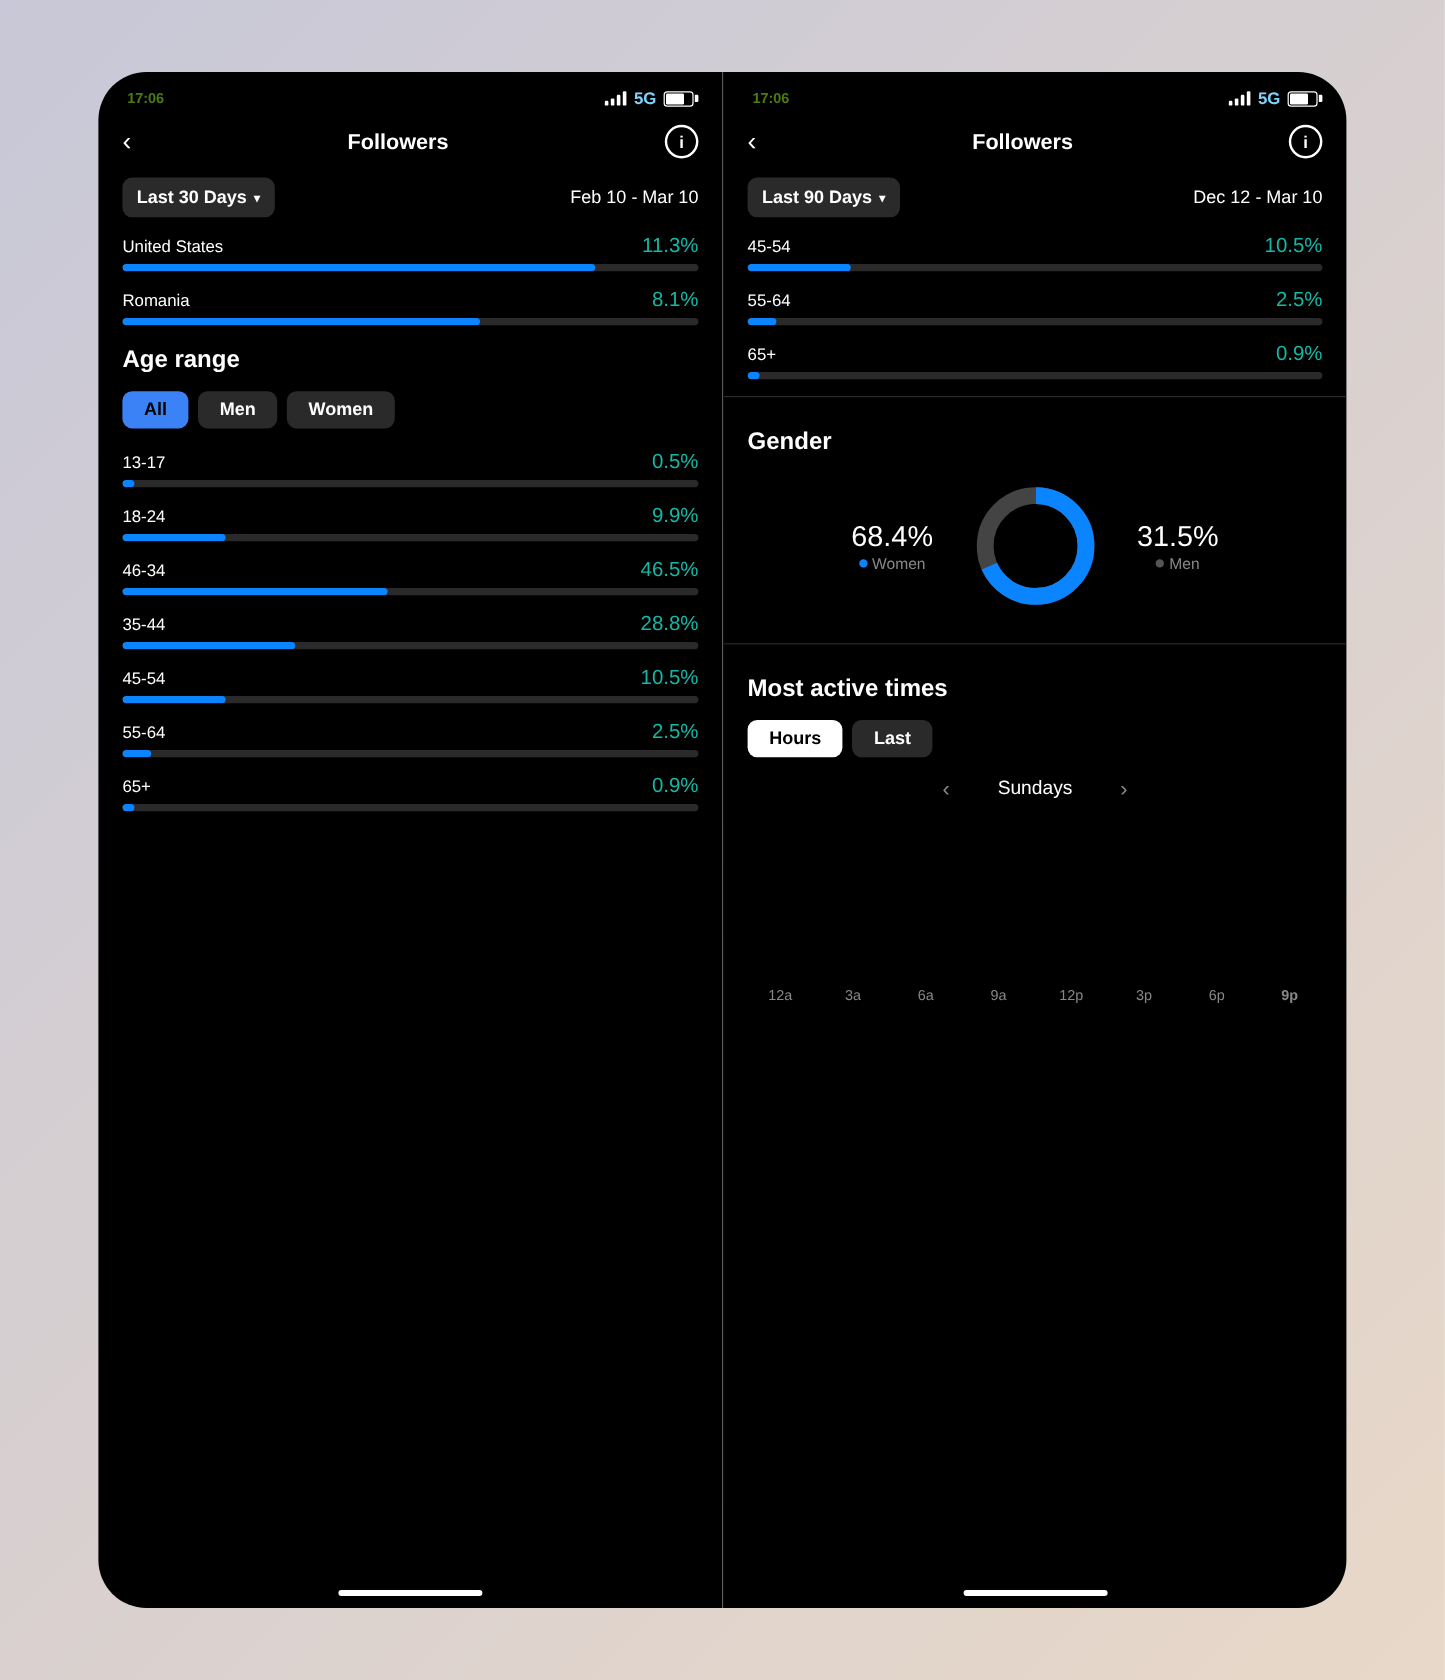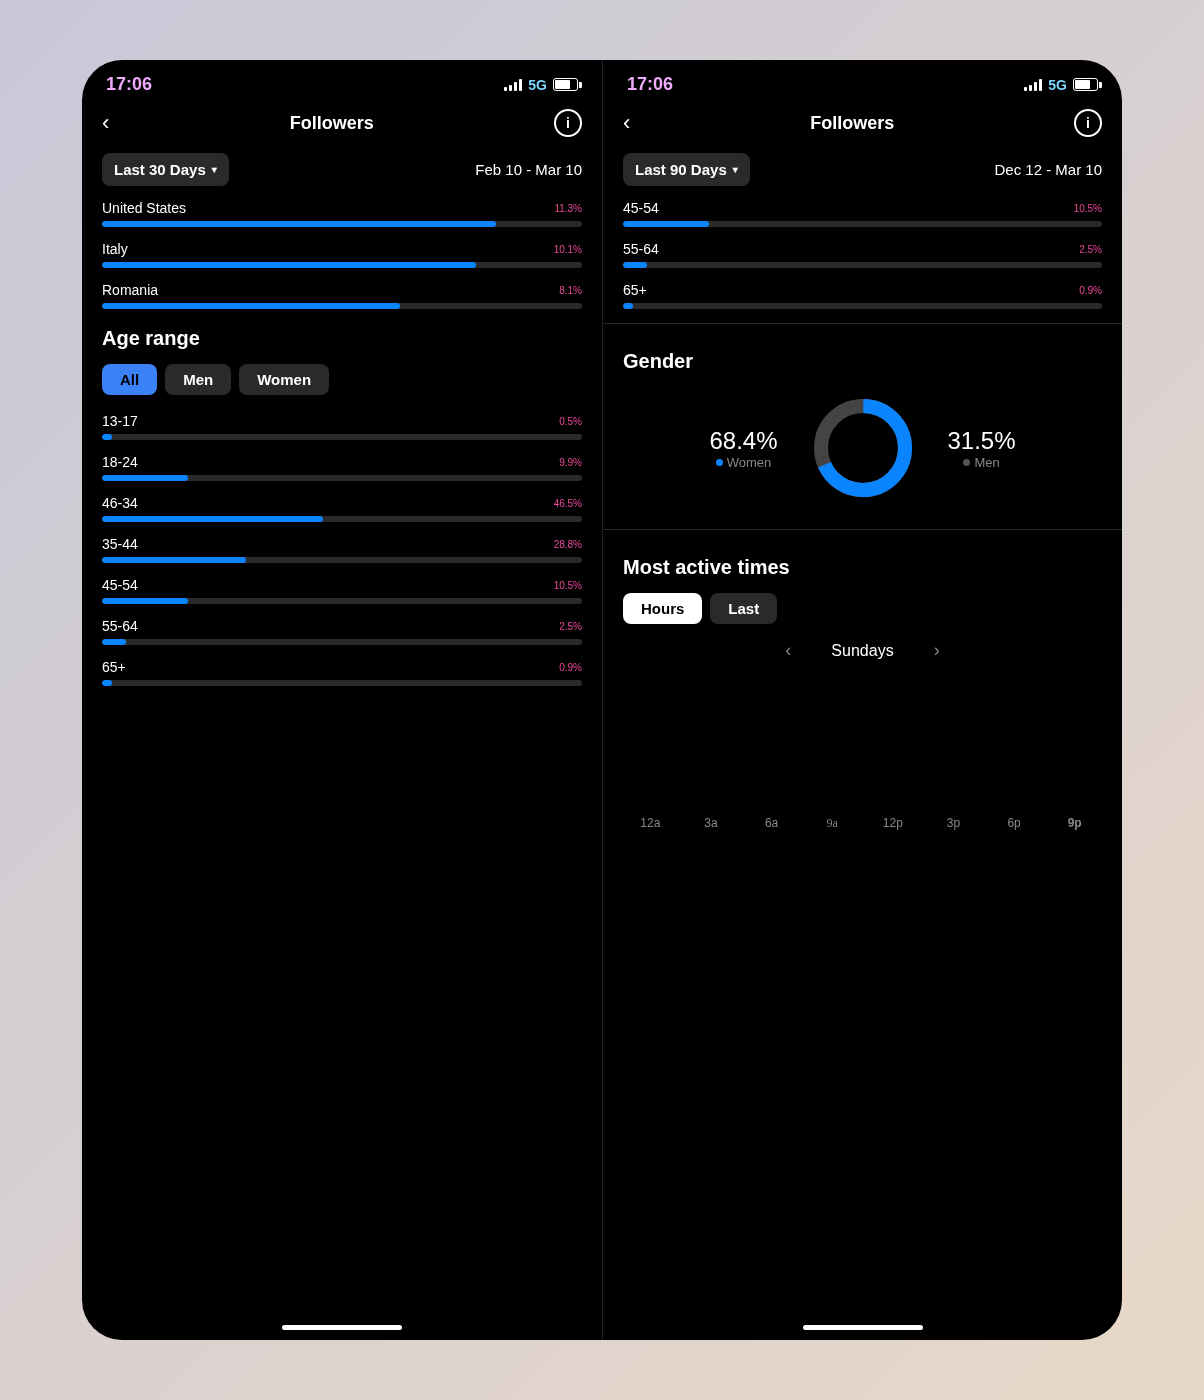--- a/index.html
+++ b/index.html
@@ -36,23 +36,23 @@
 
     
     .status-bar {
       display: flex;
       justify-content: space-between;
       align-items: center;
       padding: 14px 24px 6px;
       color: #fff;
     }
     .status-time {
-      font-size: 18px;
+      font-size: 12px;
       font-weight: 600;
-      color: #f0abfc;
+      color: #4d7c0f;
     }
     .status-icons {
       display: flex;
       align-items: center;
       gap: 6px;
       font-size: 13px;
       color: #7dd3fc;
     }
     .signal-bars {
       display: flex;
@@ -169,22 +169,22 @@
       justify-content: space-between;
       align-items: center;
       margin-bottom: 5px;
     }
     .bar-label {
       font-size: 14px;
       color: #fff;
       font-weight: 400;
     }
     .bar-value {
-      font-size: 10px;
-      color: #ec4899;
+      font-size: 17px;
+      color: #14b8a6;
       font-weight: 400;
     }
     .bar-track {
       background: #2a2a2a;
       border-radius: 3px;
       height: 6px;
       width: 100%;
       overflow: hidden;
     }
     .bar-fill {
@@ -407,29 +407,20 @@
         <div class="bar-label-row">
           <span class="bar-label">United States</span>
           <span class="bar-value">11.3%</span>
         </div>
         <div class="bar-track">
           <div class="bar-fill" style="width:82%"></div>
         </div>
       </div>
       <div class="bar-row">
         <div class="bar-label-row">
-          <span class="bar-label">Italy</span>
-          <span class="bar-value">10.1%</span>
-        </div>
-        <div class="bar-track">
-          <div class="bar-fill" style="width:78%"></div>
-        </div>
-      </div>
-      <div class="bar-row">
-        <div class="bar-label-row">
           <span class="bar-label">Romania</span>
           <span class="bar-value">8.1%</span>
         </div>
         <div class="bar-track">
           <div class="bar-fill" style="width:62%"></div>
         </div>
       </div>
     </div>
 
     <div class="content" style="margin-top:10px;">
@@ -640,21 +631,21 @@
             <div class="chart-bar" style="height:88%;"></div>
           </div>
           <div class="chart-bar-col">
             <div class="chart-bar" style="height:85%;"></div>
           </div>
         </div>
         <div style="display:flex; gap:6px; padding-top:6px;">
           <div style="flex:1;text-align:center;"><span class="chart-label">12a</span></div>
           <div style="flex:1;text-align:center;"><span class="chart-label">3a</span></div>
           <div style="flex:1;text-align:center;"><span class="chart-label">6a</span></div>
-          <div style="flex:1;text-align:center;font-family:Liberation Serif, serif;"><span class="chart-label">9a</span></div>
+          <div style="flex:1;text-align:center;"><span class="chart-label">9a</span></div>
           <div style="flex:1;text-align:center;"><span class="chart-label">12p</span></div>
           <div style="flex:1;text-align:center;"><span class="chart-label">3p</span></div>
           <div style="flex:1;text-align:center;"><span class="chart-label">6p</span></div>
           <div style="flex:1;text-align:center;font-weight:bold;"><span class="chart-label">9p</span></div>
         </div>
       </div>
     </div>
 
     <div class="home-indicator"></div>
   </div>

